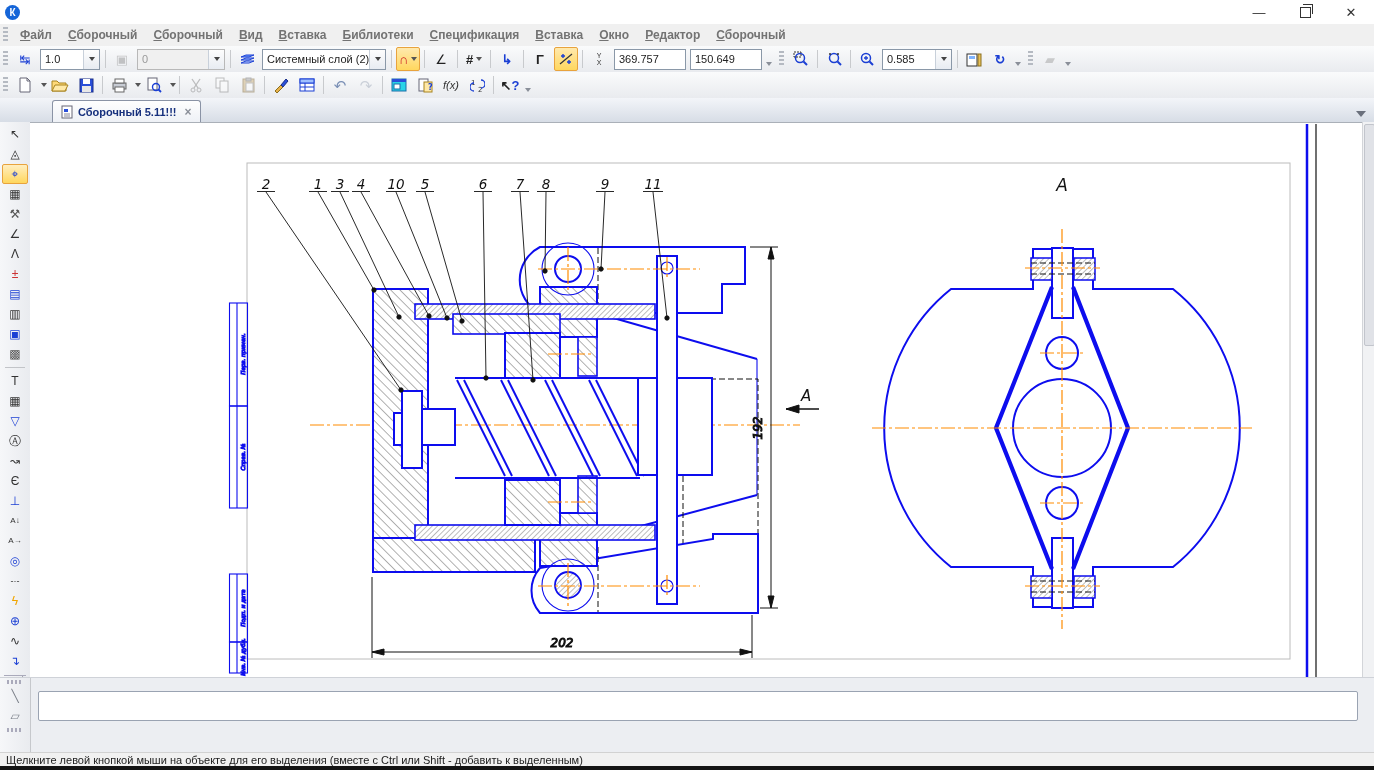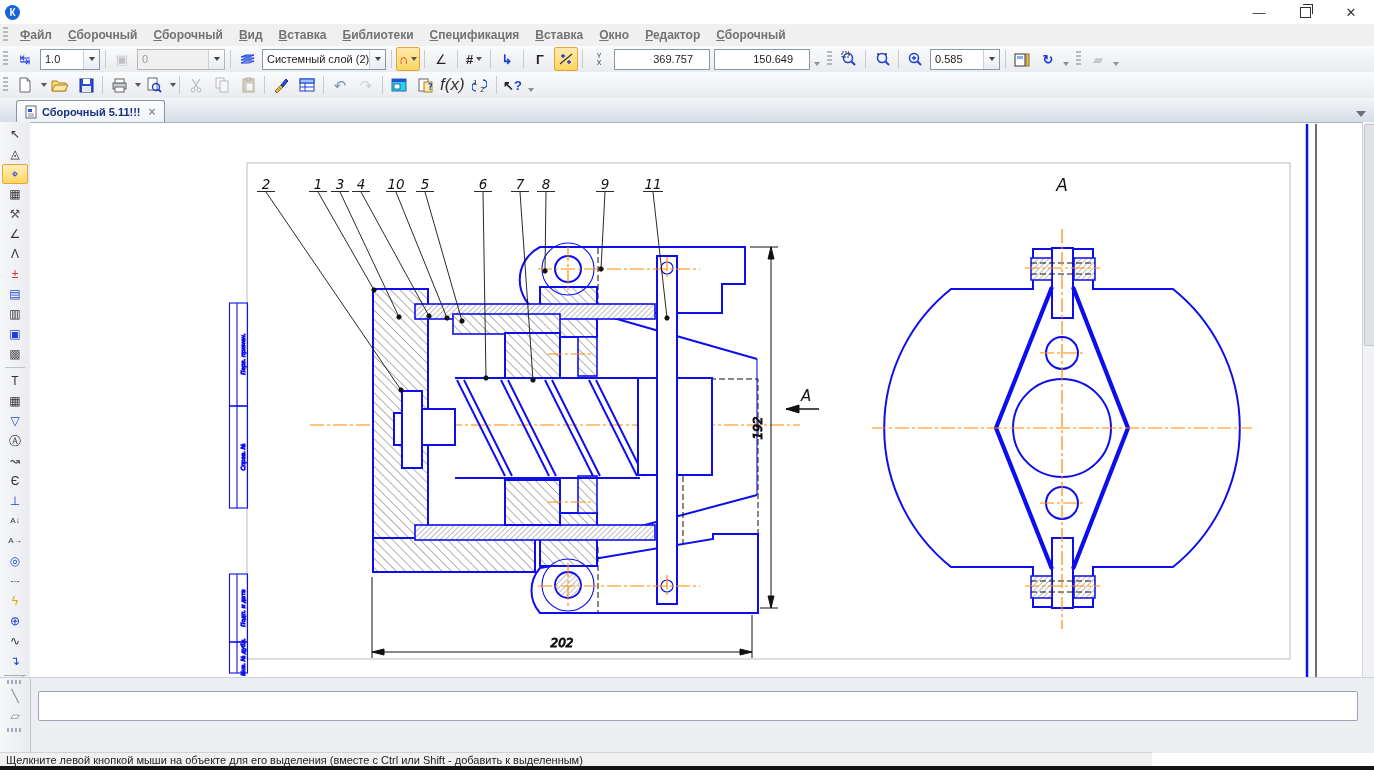--- a/index.html
+++ b/index.html
@@ -31,26 +31,26 @@
   .sep{width:1px;height:18px;background:#c8cacd;margin:0 3px;}
   .dd{width:0;height:0;border-left:3px solid transparent;border-right:3px solid transparent;border-top:4px solid #555;margin-left:3px;}
   .ovf{width:0;height:0;border-left:3px solid transparent;border-right:3px solid transparent;border-top:4px solid #8a8f99;margin:10px 4px 0 2px;}
   .combo{height:19px;background:#fff;border:1px solid #8a98a8;display:inline-flex;align-items:center;font-size:11px;margin:0 2px;}
   .combo .val{padding:0 4px;flex:1;white-space:nowrap;overflow:hidden;}
   .combo .cbtn{width:15px;height:100%;border-left:1px solid #c8d0da;background:linear-gradient(#fdfdfd,#e8ecf2);
                display:flex;align-items:center;justify-content:center;}
   .combo .cbtn i{width:0;height:0;border-left:3px solid transparent;border-right:3px solid transparent;border-top:4px solid #444;}
   .combo.dis{background:#f0f0f0;color:#9a9a9a;border-color:#b8b8b8;}
   .numbox{width:62px;height:19px;background:#fff;border:1px solid #8a98a8;font-size:11px;display:inline-flex;
-          align-items:center;padding:0 16px;margin:0 2px;justify-content:flex-end;}
+          align-items:center;padding:0 4px;margin:0 2px;}
   .glyphbtn{font-size:13px;line-height:1;}
   
   .tabbar{position:absolute;left:0;top:98px;width:1374px;height:24px;background:linear-gradient(#f3f5f9,#d7dde6);
           border-bottom:1px solid #9aa2b0;display:flex;align-items:flex-end;}
-  .doctab{margin-left:16px;height:21px;display:flex;align-items:center;padding:0 8px;background:linear-gradient(#fefefe,#eef1f6);
+  .doctab{margin-left:52px;height:21px;display:flex;align-items:center;padding:0 8px;background:linear-gradient(#fefefe,#eef1f6);
           border:1px solid #8a93a5;border-bottom:none;border-radius:3px 3px 0 0;}
   .doctab .label{font-weight:bold;font-size:11px;color:#16307d;margin:0 8px 0 5px;}
   .doctab .close{color:#8a8f99;font-weight:bold;font-size:12px;}
   .tab-list-btn{margin-left:auto;margin-right:8px;margin-bottom:5px;width:0;height:0;
                 border-left:5px solid transparent;border-right:5px solid transparent;border-top:6px solid #6a707c;}
   
   .leftbar{position:absolute;left:0;top:122px;width:30px;height:630px;background:linear-gradient(90deg,#f6f7f9,#e9ebef);
            border-right:1px solid #c6c8cc;display:flex;flex-direction:column;align-items:center;}
   .lt-item{width:24px;height:18px;display:flex;align-items:center;justify-content:center;margin:0;border:1px solid transparent;border-radius:2px;}
   .lt-item .g{font-size:12px;line-height:1;}
@@ -61,21 +61,21 @@
   .canvas{position:absolute;left:30px;top:122px;width:1332px;height:555px;background:#fff;border-top:1px solid #aab0b8;}
   .vscroll{position:absolute;left:1362px;top:122px;width:12px;height:555px;background:#f1f2f4;border-left:1px solid #d3d5d9;}
   .vscroll .thumb{position:absolute;left:1px;top:2px;width:9px;height:220px;background:#e0e2e7;border:1px solid #c2c5cc;border-radius:2px;}
   
   .proppanel{position:absolute;left:0;top:677px;width:1374px;height:75px;background:#eceef2;border-top:1px solid #cfd2d8;}
   .propbox{position:absolute;left:38px;right:16px;top:13px;height:28px;background:#fff;border:1px solid #9aa3b2;border-radius:2px;}
   .prop-left{position:absolute;left:0;top:0;width:30px;height:75px;background:linear-gradient(90deg,#f6f7f9,#e9ebef);
              border-right:1px solid #c6c8cc;display:flex;flex-direction:column;align-items:center;}
   .pal-grip{width:16px;height:4px;margin:2px 0;background:repeating-linear-gradient(90deg,#aab 0 2px,transparent 2px 4px);}
   .pal-item{width:24px;height:20px;display:flex;align-items:center;justify-content:center;color:#7a7f88;font-size:12px;}
-  .statusbar{position:absolute;left:0;top:752px;width:1152px;height:14px;background:#f1f1f1;border-top:1px solid #d2d2d2;
+  .statusbar{position:absolute;left:0;top:752px;width:1374px;height:14px;background:#f1f1f1;border-top:1px solid #d2d2d2;
              display:flex;align-items:center;font-size:11px;color:#222;padding-left:6px;box-sizing:border-box;}
   .bottomstrip{position:absolute;left:0;top:766px;width:1374px;height:4px;background:#141414;}
   
   svg text{font-family:"DejaVu Sans",sans-serif;}
   .blu{stroke:#0d0dee;fill:none;stroke-width:2;}
   .blu-thin{stroke:#0d0dee;fill:none;stroke-width:1.1;}
   .blu-fill{stroke:#0d0dee;fill:#ffffff;stroke-width:2;}
   .thick{stroke:#0d0dee;fill:none;stroke-width:4.2;}
   .cl{stroke:#ff8c00;stroke-width:1.2;fill:none;stroke-dasharray:14 3 3 3;}
   .hid{stroke:#111;stroke-width:1;fill:none;stroke-dasharray:6 3;}
@@ -333,21 +333,21 @@
       </svg>
   </div>
   <div class="tb">
     <svg width="15" height="16" viewBox="0 0 15 16">
         <rect x="1" y="2" width="9" height="12" fill="#fff" stroke="#667"></rect>
         <rect x="6" y="5" width="8" height="10" fill="#ffe9a8" stroke="#a8831f"></rect>
         <text x="10" y="13" font-size="8" fill="#1b3fd4" font-weight="bold">?</text>
       </svg>
   </div>
   <div class="tb">
-      <span style="font-style:italic;font-size:17px;color:#333">f(x)</span>
+      <span style="font-style:italic;font-size:11px;color:#333">f(x)</span>
     </div>
   <div class="tb">
     <svg width="15" height="15" viewBox="0 0 15 15">
         <text x="1" y="7" font-size="7" fill="#333">1</text>
         <text x="8" y="14" font-size="7" fill="#333">2</text>
         <path d="M11 2 a4 4 0 0 1 0 8" fill="none" stroke="#1b3fd4" stroke-width="1.3"></path>
         <path d="M4 13 a4 4 0 0 1 0 -8" fill="none" stroke="#1b3fd4" stroke-width="1.3"></path>
       </svg>
   </div>
   <div class="sep"></div>

